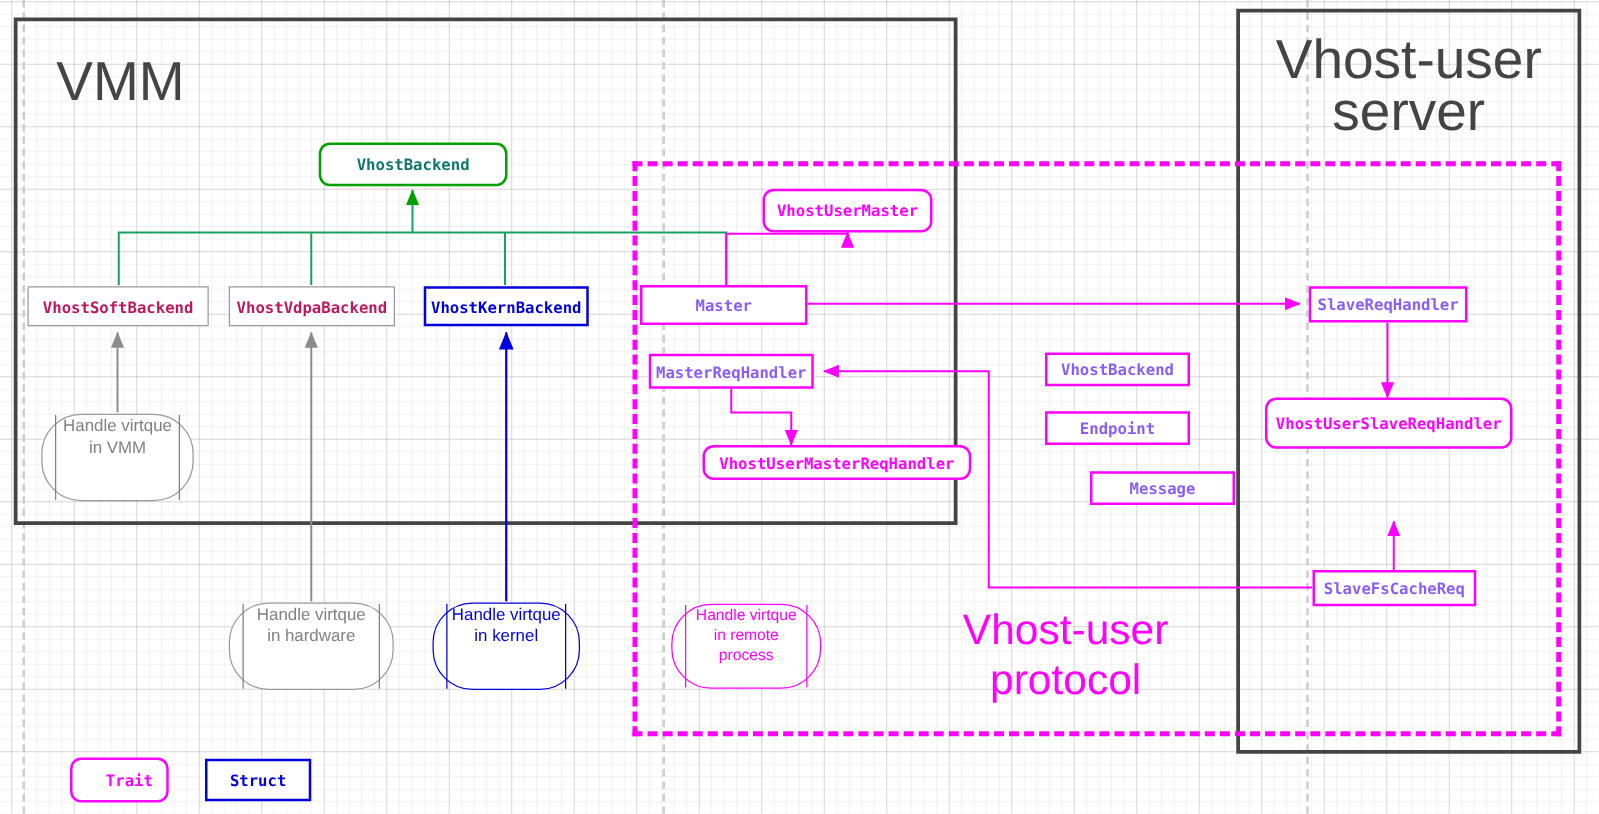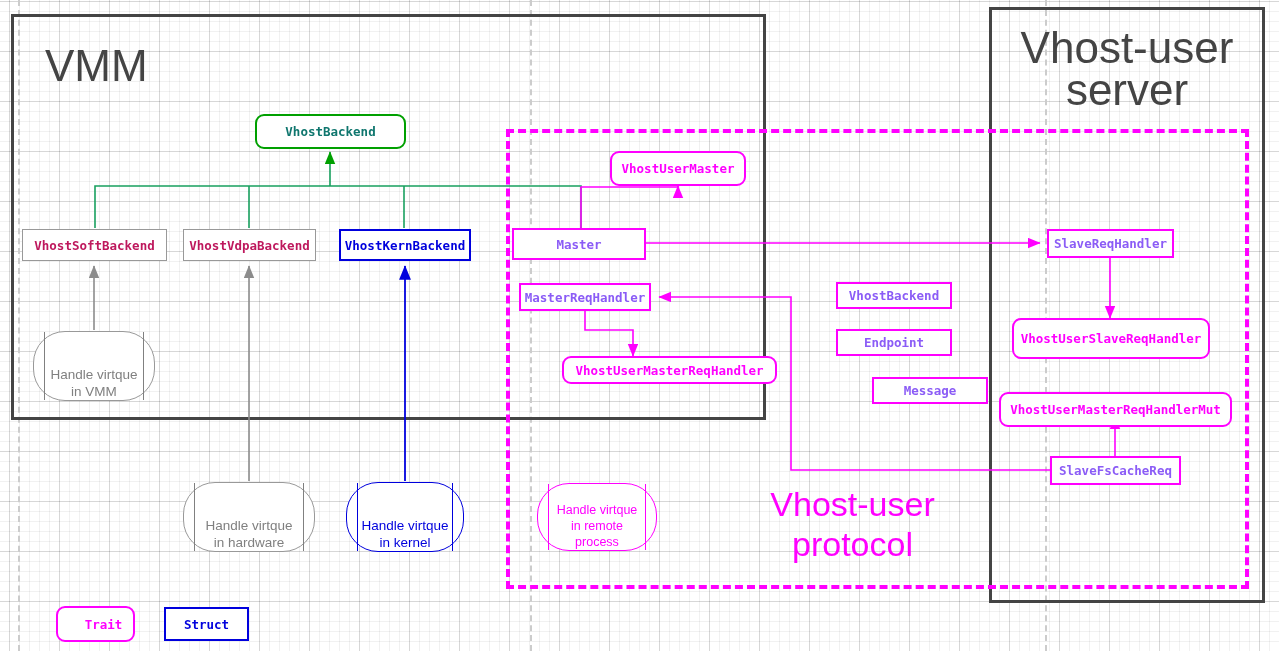--- a/index.html
+++ b/index.html
@@ -67,21 +67,21 @@
   .bluestruct {
     border: 2px solid #0000dd;
     color: #0000dd;
   }
   
   .proc {
     position: absolute;
     box-sizing: border-box;
     background: #ffffff;
     display: flex;
-    align-items: flex-end;
+    align-items: flex-start;
     justify-content: center;
     border-radius: 32px;
   }
   .proc .inner {
     position: absolute;
     top: 0; bottom: 0;
     border-left: 1.4px solid currentColor;
     border-right: 1.4px solid currentColor;
     left: 10px; right: 10px;
     pointer-events: none;
@@ -269,23 +269,20 @@
   <div class="node code structbox" style="left:872px; top:377px; width:116px; height:27px;">
     <span>Message</span>
   </div>
 
   <div class="node code structbox" style="left:1047px; top:229px; width:127px; height:29px;">
     <span>SlaveReqHandler</span>
   </div>
   <div class="node code trait" style="left:1012px; top:318px; width:198px; height:41px;">
     <span>VhostUserSlaveReqHandler</span>
   </div>
-  <div class="node code trait" style="left:999px; top:392px; width:233px; height:35px;">
-    <span>VhostUserMasterReqHandlerMut</span>
-  </div>
   <div class="node code structbox" style="left:1050px; top:456px; width:131px; height:29px;">
     <span>SlaveFsCacheReq</span>
   </div>
 
   <div class="node code trait legend-label" style="left:56px; top:606px; width:79px; height:36px;padding-left:16px;">
     <span>Trait</span>
   </div>
   <div class="node code bluestruct legend-label" style="left:164px; top:607px; width:85px; height:34px;">
     <span>Struct</span>
   </div>

